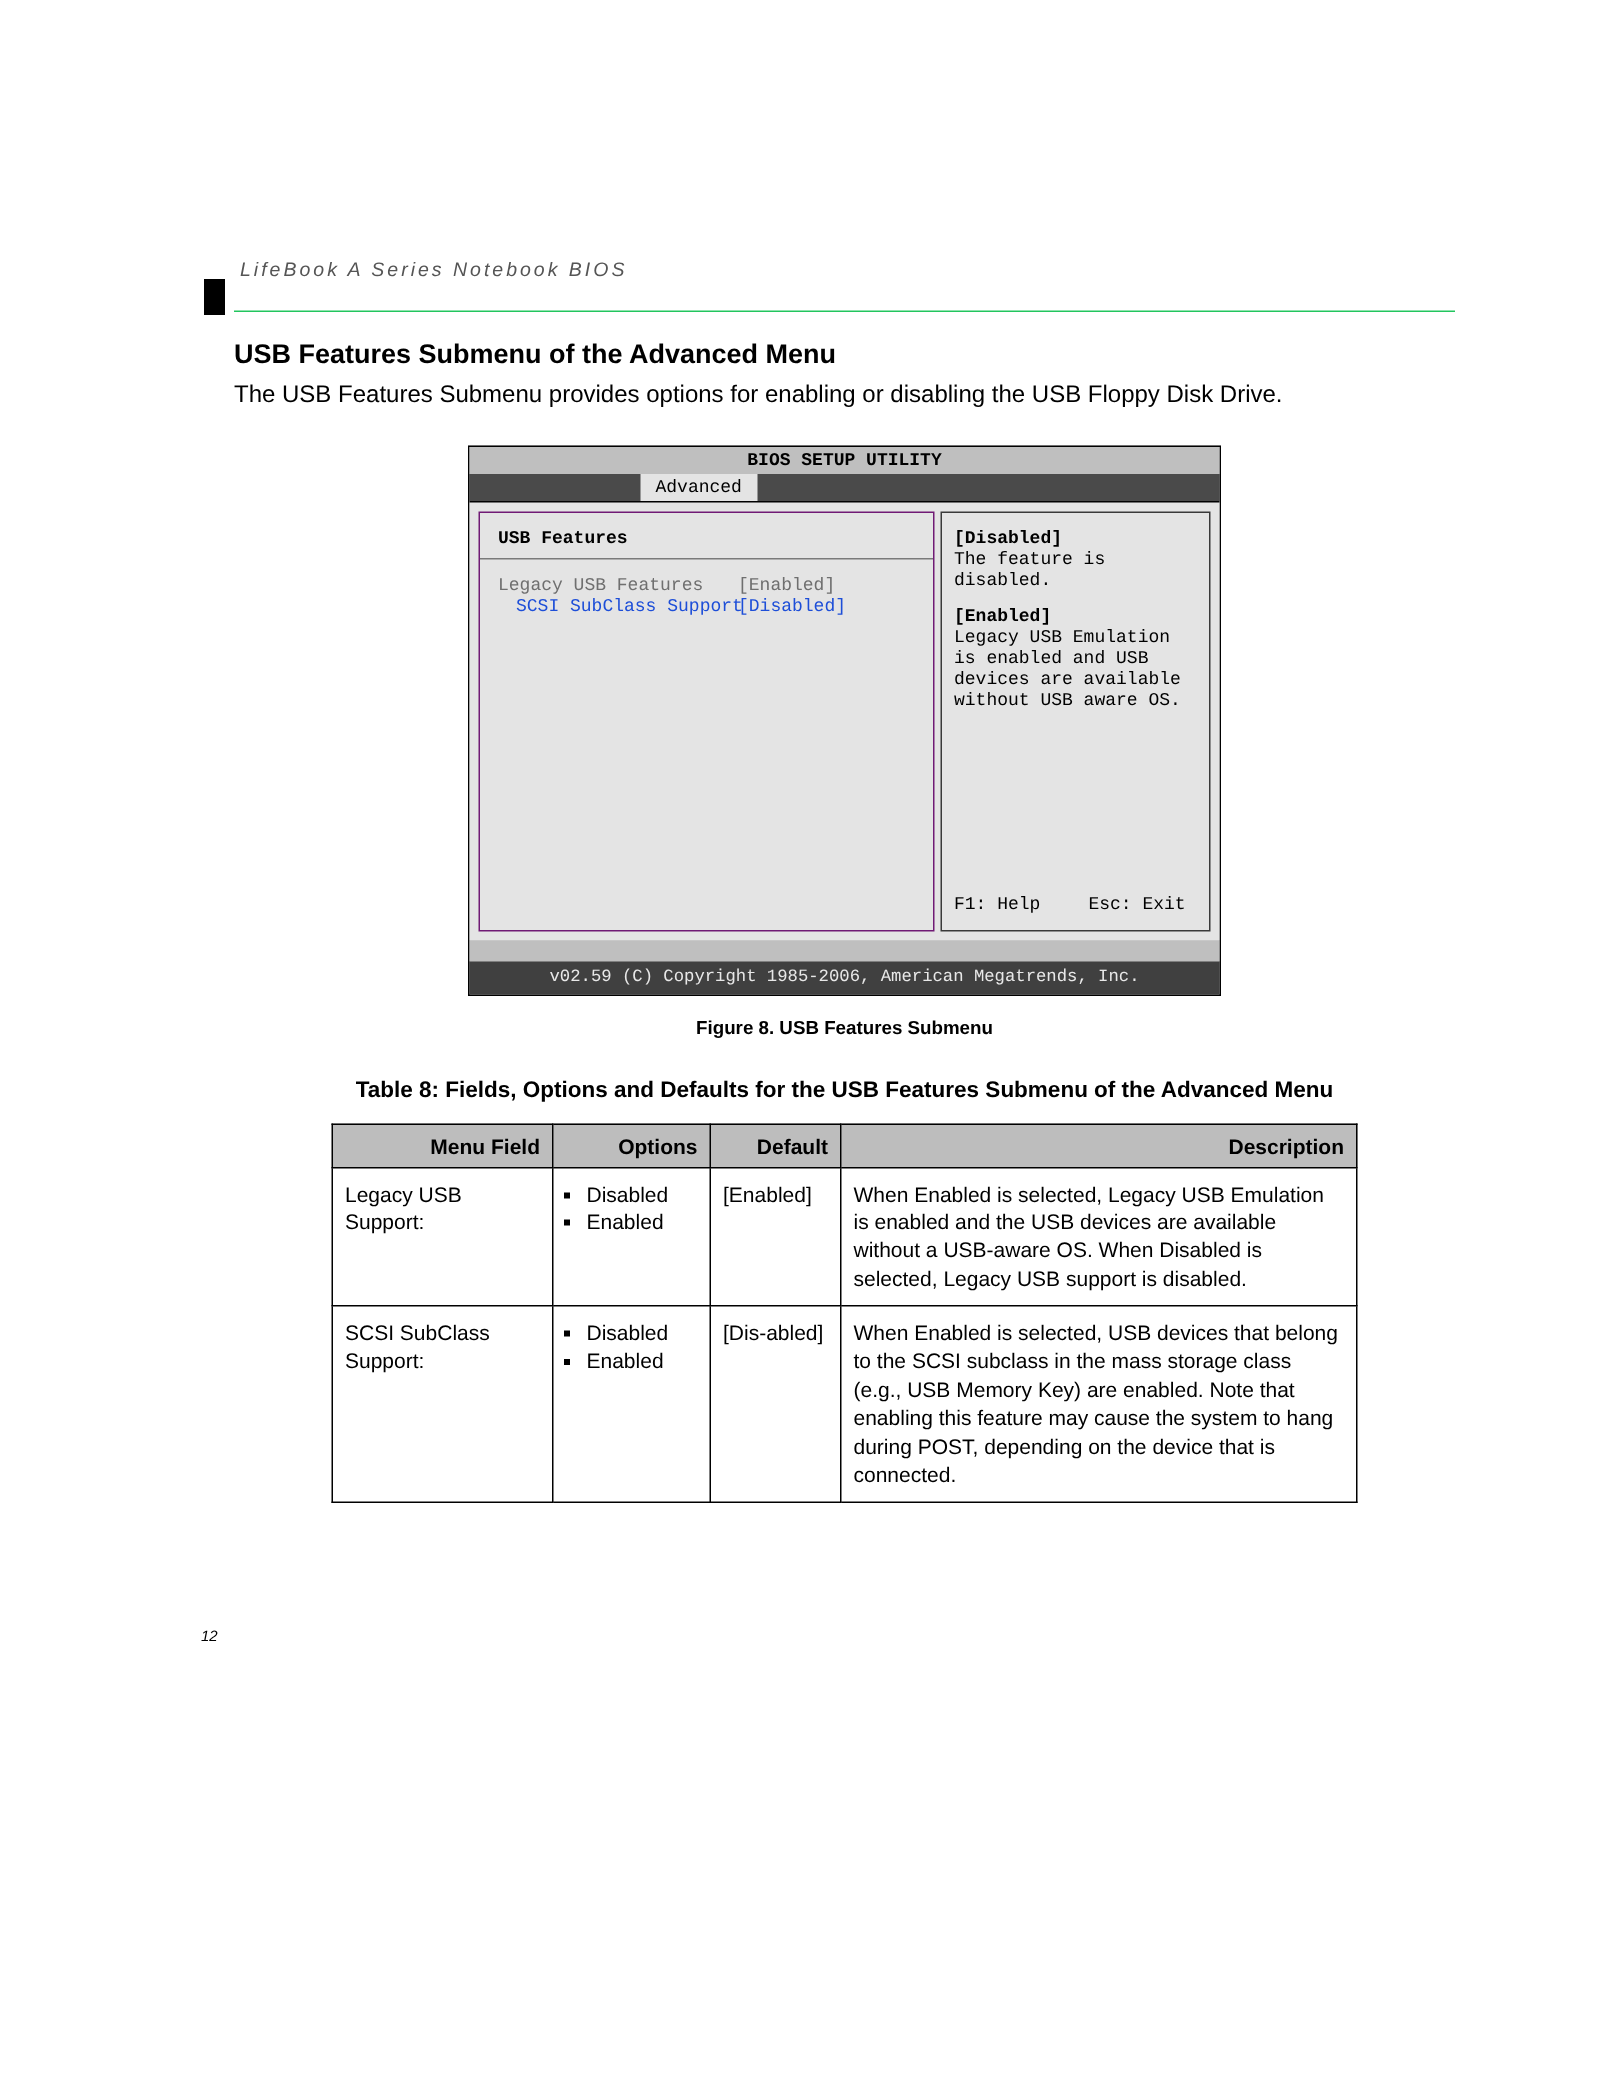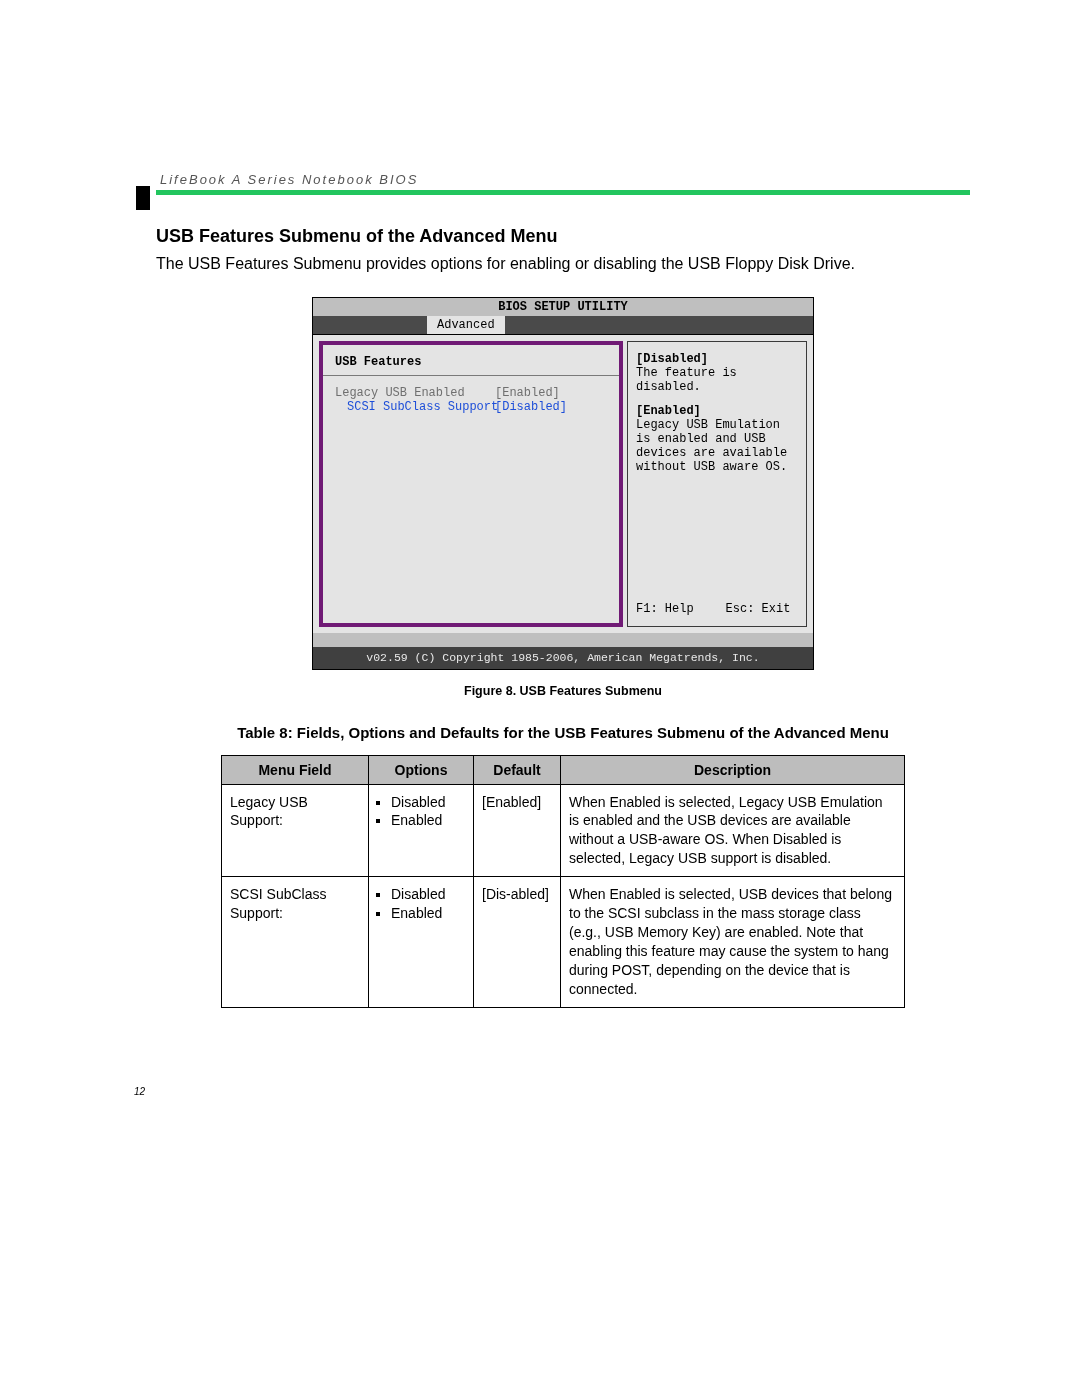--- a/index.html
+++ b/index.html
@@ -21,22 +21,22 @@
   .running-head-wrap {
     position: relative;
     height: 36px;
   }
   .running-head {
     font-family: "Optima", "Segoe UI", Arial, sans-serif;
     font-style: italic;
     font-size: 13px;
     letter-spacing: 2px;
     color: #555;
-    border-bottom: 5px solid #22c55e;
-    padding-bottom: 3px;
+    border-bottom: 1px solid #22c55e;
+    padding-bottom: 20px;
     padding-left: 4px;
   }
   .corner-tab {
     position: absolute;
     left: -20px;
     top: 14px;
     width: 0;
     height: 0;
     border-top: 24px solid #000;
     border-left: 10px solid transparent;
@@ -96,21 +96,21 @@
     font-weight: normal;
     height: 14px;
   }
   .bios-body {
     display: flex;
     background: #e4e4e4;
     border-top: 1px solid #000;
   }
   .bios-left {
     flex: 1;
-    border: 4px solid #701a75;
+    border: 1px solid #701a75;
     margin: 6px 1px 6px 6px;
     padding: 10px 12px;
     min-height: 258px;
     position: relative;
   }
   .bios-right {
     width: 162px;
     border: 1px solid #3a3a3a;
     margin: 6px 6px 6px 3px;
     padding: 10px 8px;
@@ -171,21 +171,21 @@
   
   table.data-table {
     border-collapse: collapse;
     width: 684px;
     margin: 0 auto;
     font-family: "Optima", "Segoe UI", Arial, sans-serif;
     font-size: 14px;
   }
   table.data-table th {
     background: #bdbdbd;
-    text-align: center;
+    text-align: right;
     font-weight: bold;
     padding: 6px 8px;
     border: 1px solid #000;
   }
   table.data-table td {
     border: 1px solid #000;
     padding: 8px;
     vertical-align: top;
     line-height: 1.35;
   }
@@ -224,21 +224,21 @@
     <div class="bios-title">BIOS SETUP UTILITY</div>
     <div class="bios-tabs">
       <div class="bios-tab-spacer"></div>
       <div class="bios-tab-active">Advanced</div>
     </div>
     <div class="bios-body">
       <div class="bios-left">
         <div class="bios-section-title">USB Features</div>
         <div class="bios-divider"></div>
         <div class="bios-row">
-          <span class="lbl">Legacy USB Enabled</span>
+          <span class="lbl">Legacy USB Features</span>
           <span class="val">[Enabled]</span>
         </div>
         <div class="bios-row dark" style="padding-left:12px;">
           <span class="lbl" style="width:148px;">SCSI SubClass Support</span>
           <span class="val">[Disabled]</span>
         </div>
       </div>
       <div class="bios-right">
         <div style="font-weight:bold;">[Disabled]</div>
         <div>The feature is disabled.</div>

